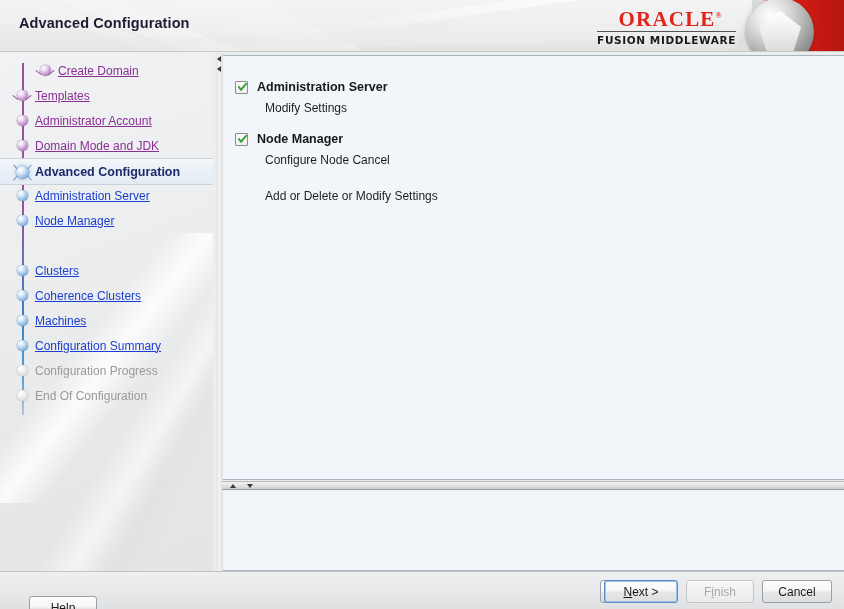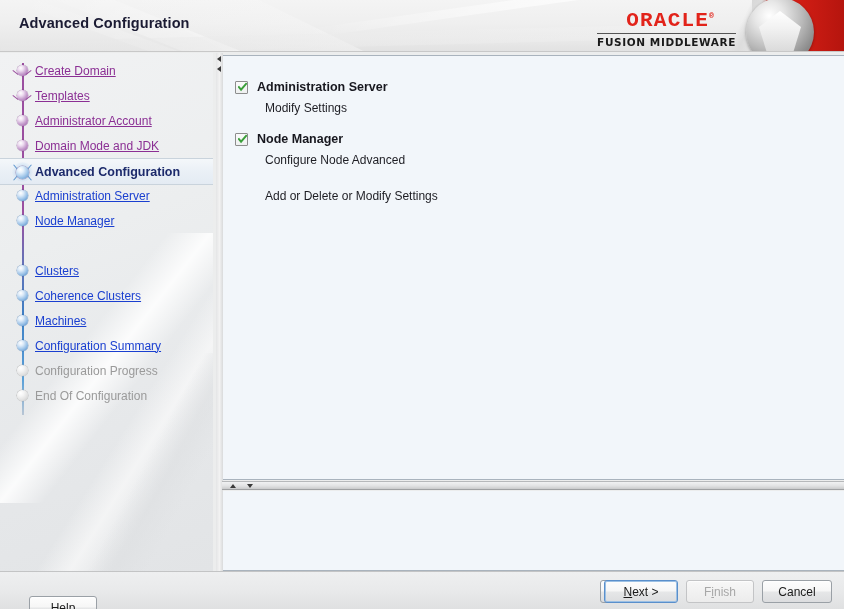--- a/index.html
+++ b/index.html
@@ -62,21 +62,21 @@
 
   
   #oracle-brand {
     position: absolute;
     right: 108px;
     top: 5px;
     text-align: center;
     z-index: 6;
   }
   #oracle-wordmark {
-    font-family: Liberation Mono, monospace;
+    font-family: Liberation Serif, serif;
     font-size: 21px;
     font-weight: bold;
     color: #e2231a;
     letter-spacing: 1.2px;
     line-height: 22px;
     position: relative;
     display: inline-block;
     margin-left: 7px;
   }
   #oracle-reg {
@@ -476,21 +476,21 @@
       <div id="oracle-pentagon"></div>
     </div>
   </div>
 
   <div id="sidebar">
     <div class="sb-swoosh sbs1"></div>
     <div class="sb-swoosh sbs2"></div>
     <div class="sb-swoosh sbs3"></div>
     <div id="sb-line"></div>
 
-  <div class="sb-item" style="top: 5px;">
+  <div class="sb-item" style="top: 5px; margin-left: 23px;">
         <span class="sb-node sb-legs">
           <span class="sb-ball"></span>
         </span>
         <span class="sb-label">Create Domain</span>
       </div>
       <div class="sb-item" style="top: 30px;">
         <span class="sb-node sb-legs">
           <span class="sb-ball"></span>
         </span>
         <span class="sb-label">Templates</span>
@@ -590,21 +590,21 @@
         </div>
         <div class="opt-group" style="top: 74px;">
           <div class="opt-row">
             <span class="checkbox">
               <svg class="tick" viewBox="0 0 10 10">
                 <path d="M1 5 L3.4 8 L9 1.4" fill="none" stroke="#3a9f3a" stroke-width="2.1" stroke-linecap="square"></path>
               </svg>
             </span>
             <span class="opt-title">Node Manager</span>
           </div>
-          <div class="opt-sub">Configure Node Advanced</div>
+          <div class="opt-sub">Configure Node Cancel</div>
         </div>
         <div class="opt-group" style="top: 128px;">
           <div class="opt-sub">Add or Delete or Modify Settings</div>
         </div>
       </div>
 
     <div id="h-splitter">
       <span class="hs-arrow left"></span>
       <span class="hs-arrow right"></span>
     </div>

